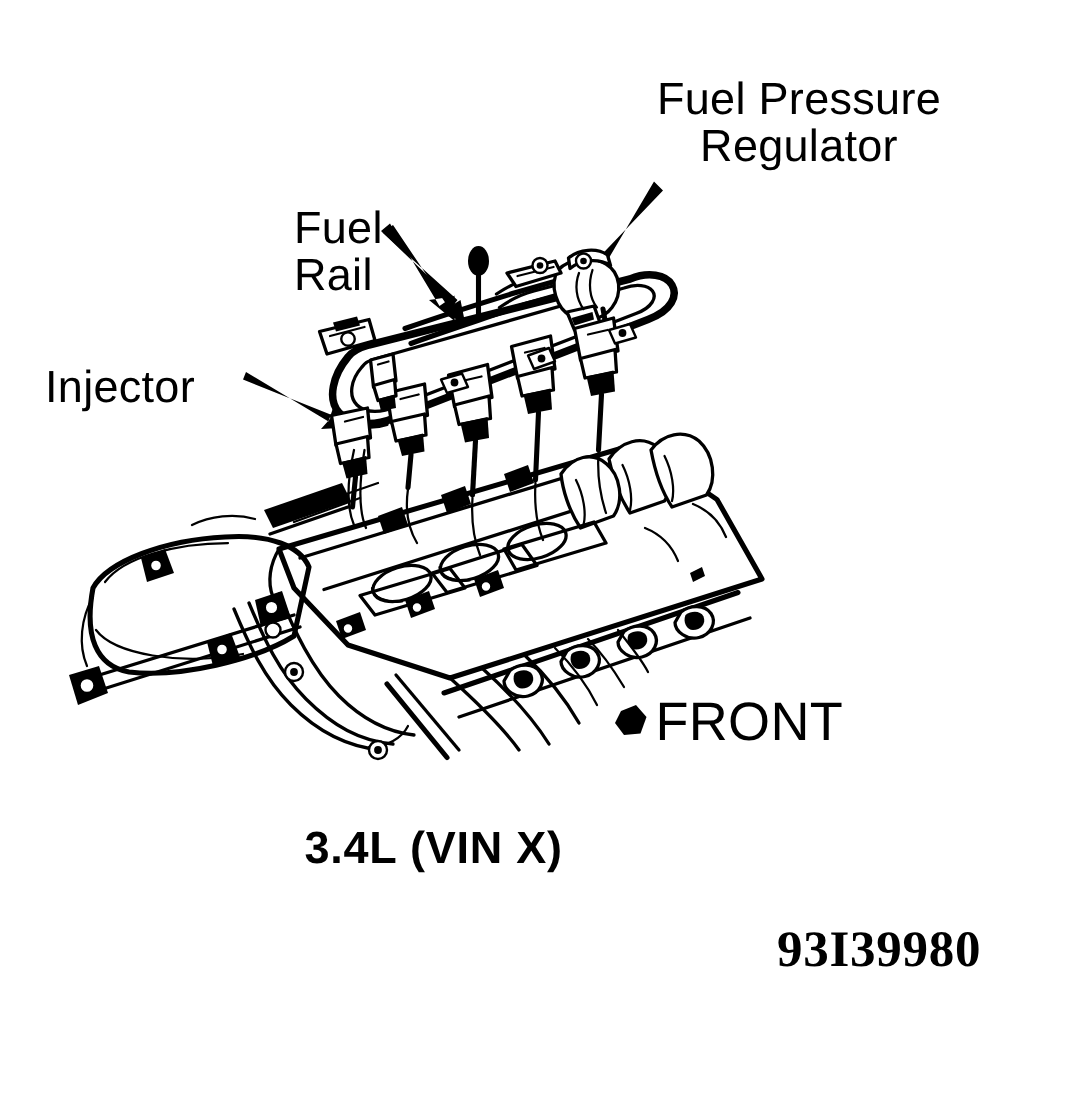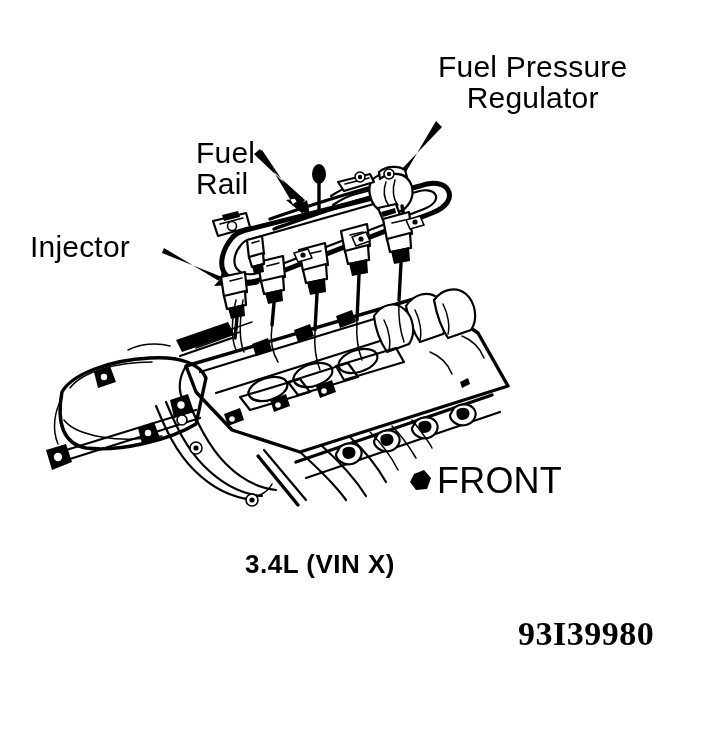--- a/index.html
+++ b/index.html
@@ -37,35 +37,34 @@
     margin-top: 24px;
   }
   #lbl-fpr {
     left: 438px;
     top: 52px;
     font-size: 30px;
     text-align: center;
   }
   #lbl-injector {
     left: 30px;
-    top: 232px;
+    top: 244px;
     font-size: 30px;
   }
   #lbl-front {
     left: 437px;
     top: 463px;
     font-size: 36px;
   }
   #lbl-engine {
     left: 203px;
     top: 551px;
-    font-size: 26px;
+    font-size: 30px;
     font-weight: bold;
     letter-spacing: 0.5px;
-    margin-left: 42px;
   }
   #lbl-code {
     left: 518px;
     top: 617px;
     font-size: 34px;
     font-weight: bold;
     font-family: Liberation Serif, serif;
     letter-spacing: 0.5px;
   }
   svg { display: block; }

